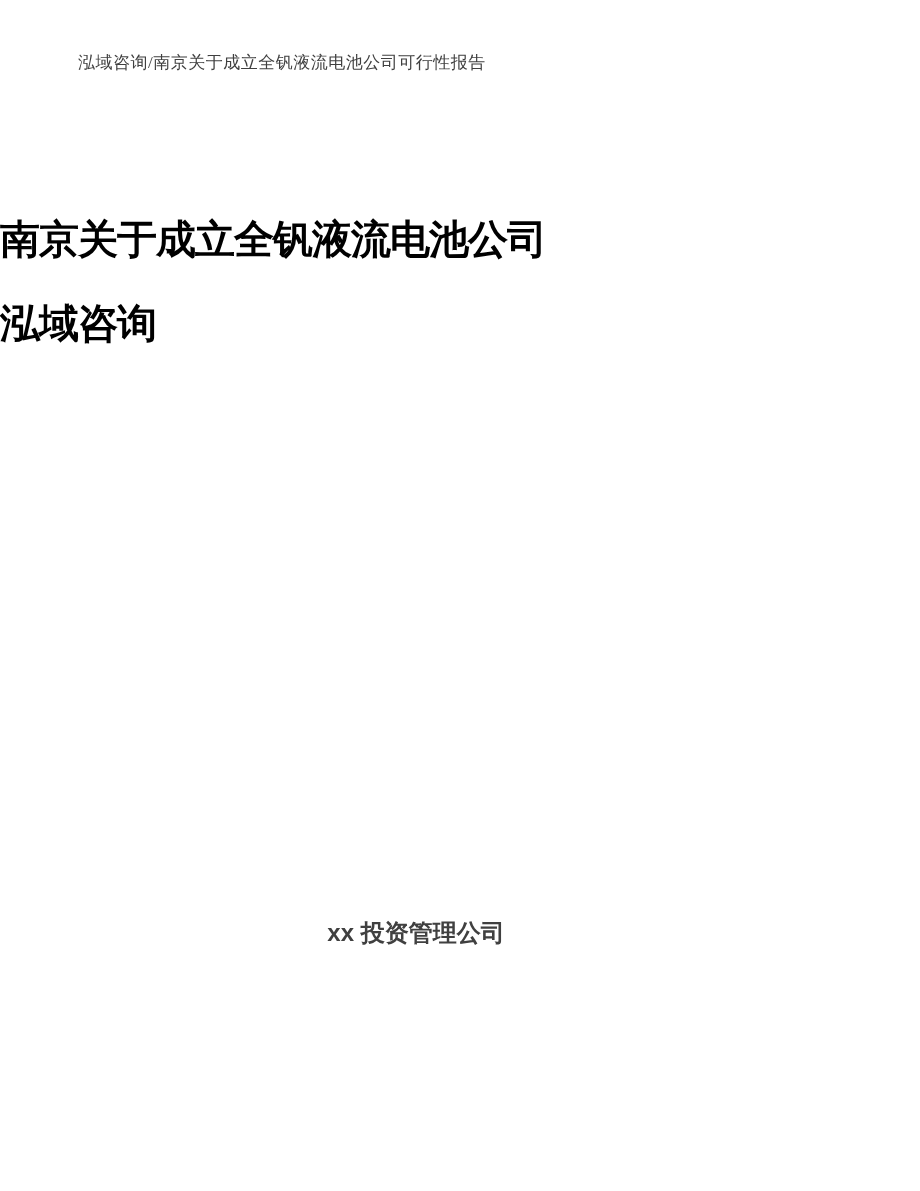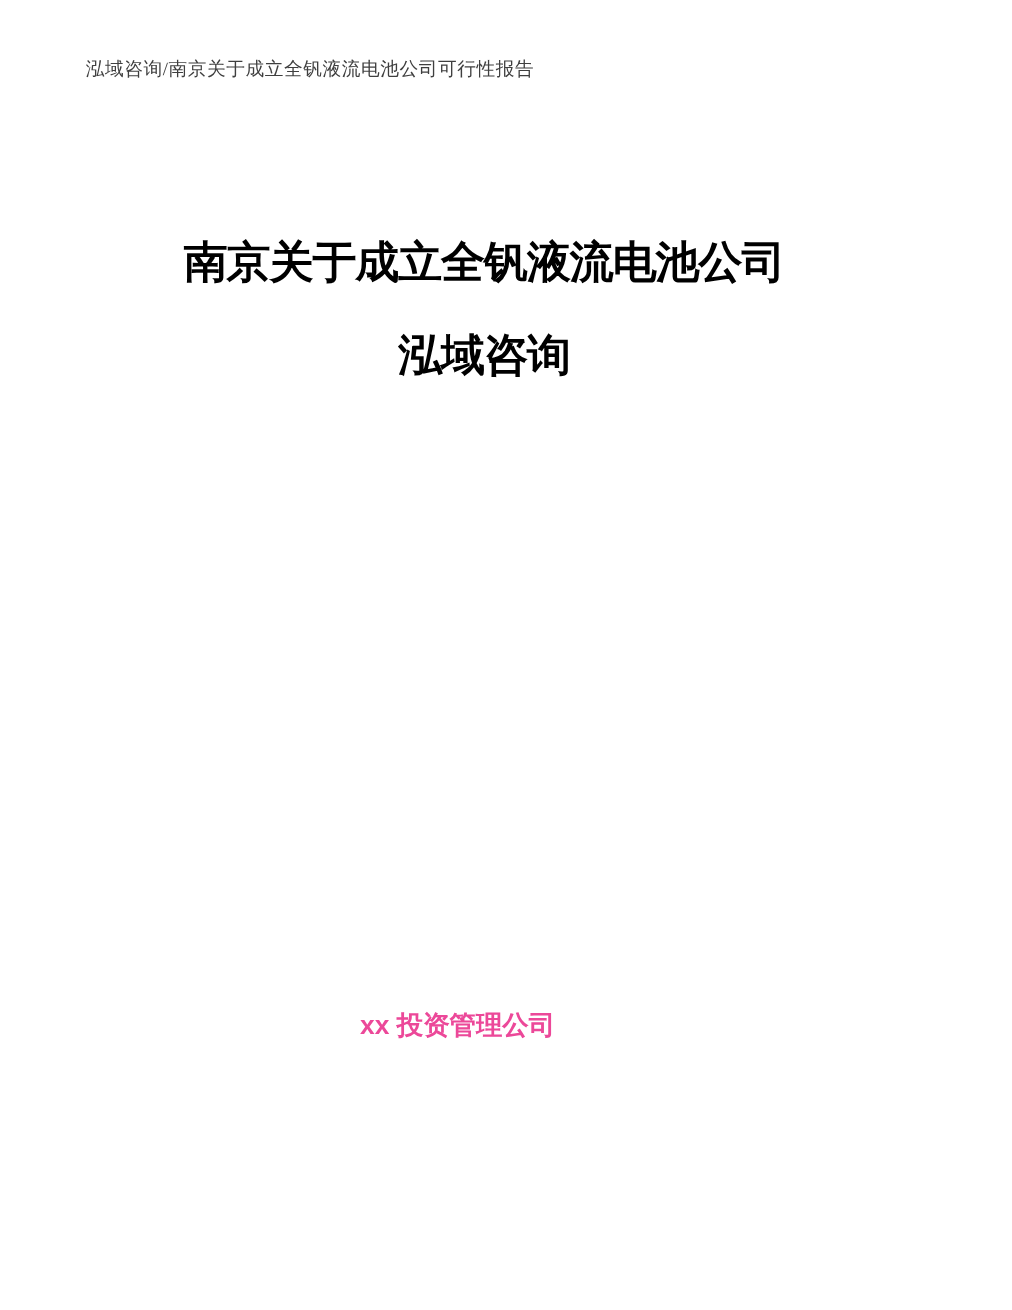--- a/index.html
+++ b/index.html
@@ -24,21 +24,20 @@
     line-height: 22px;
     color: #3f3f3f;
     letter-spacing: 0.5px;
     white-space: nowrap;
   }
   .title-block {
     position: absolute;
     left: 0;
     top: 215px;
     width: 880px; 
-    text-align: center;
     color: #000000;
   }
   .title-line1 {
     margin: 0;
     font-size: 40px;
     line-height: 48px;
     font-weight: bold;
     letter-spacing: -1px;
     white-space: nowrap;
   }
@@ -52,21 +51,21 @@
   }
   .company-line {
     position: absolute;
     left: 0;
     top: 918px;
     width: 832px;
     text-align: center;
     font-size: 24px;
     line-height: 30px;
     font-weight: bold;
-    color: #ec4899;
+    color: #404040;
     white-space: nowrap;
   }
 </style>
 </head>
 <body>
 
 <div class="page">
 
   <div class="doc-header">泓域咨询/南京关于成立全钒液流电池公司可行性报告</div>
 

